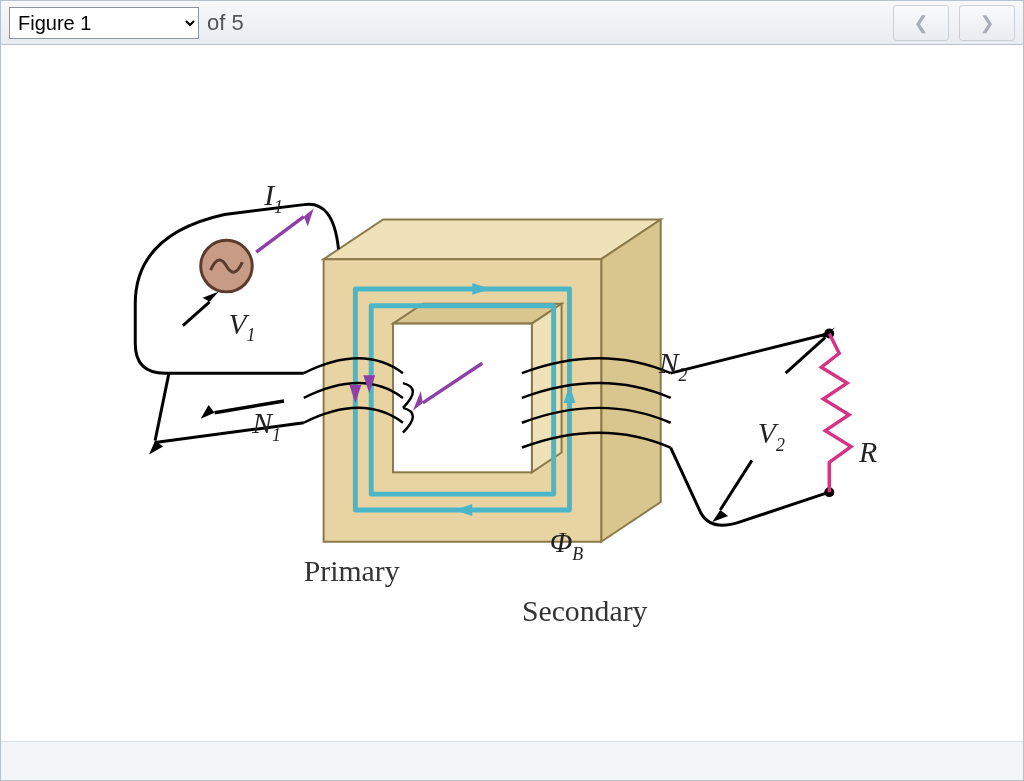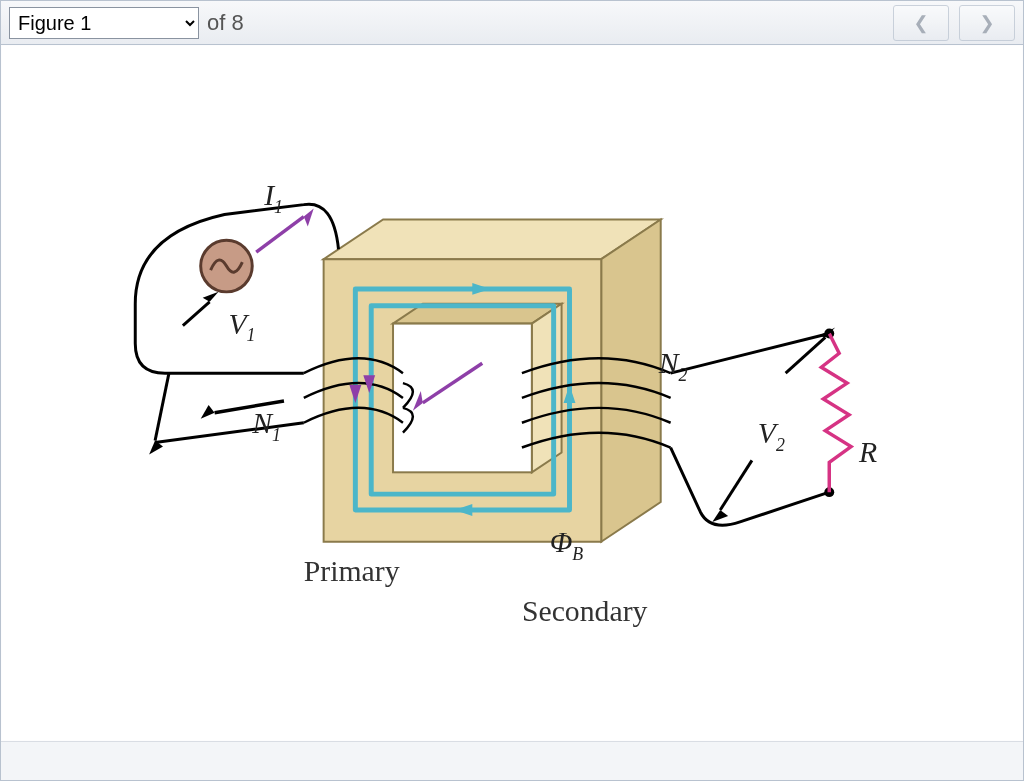--- a/index.html
+++ b/index.html
@@ -35,21 +35,21 @@
 </style>
 </head>
 <body>
 
 <div class="viewer">
 
   <div class="toolbar">
     <select class="figure-select">
       <option>Figure 1</option>
     </select>
-    <span class="of-label">of 8</span>
+    <span class="of-label">of 5</span>
     <span class="spacer"></span>
     <div class="nav-btn disabled">
       <span>❮</span>
     </div>
     <div class="nav-btn disabled">
       <span>❯</span>
     </div>
   </div>
 
   <div class="canvas">

